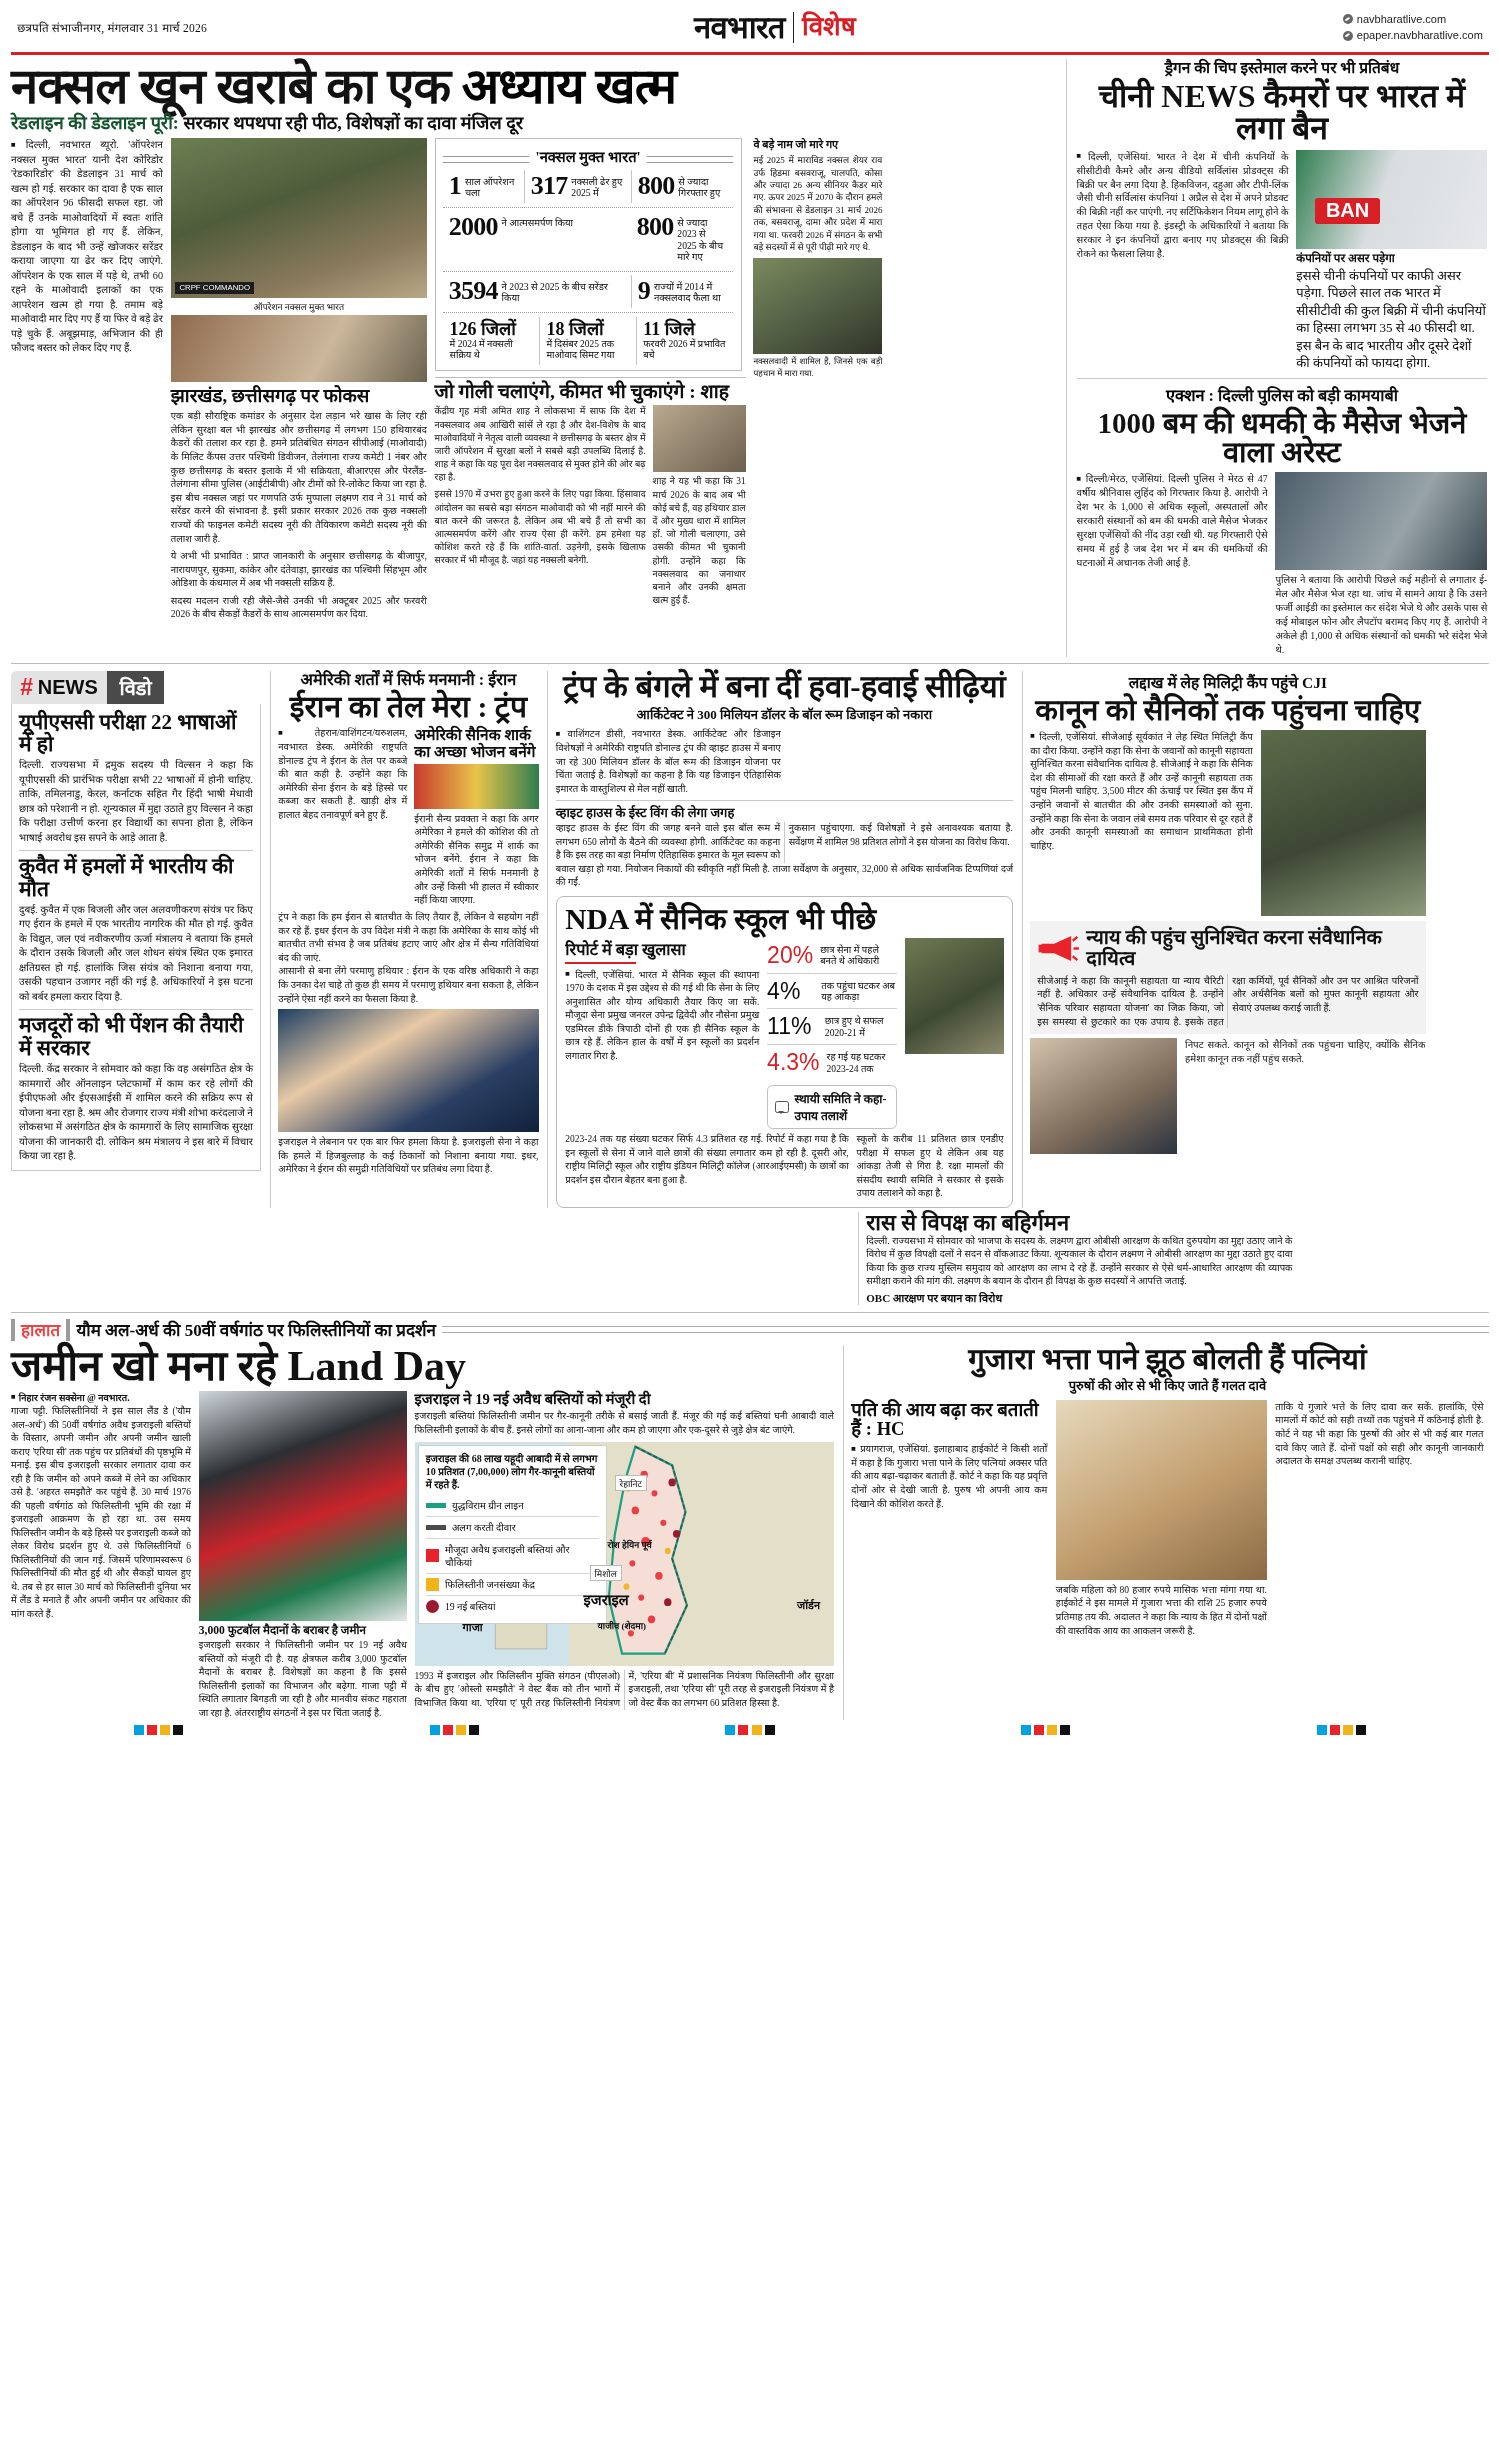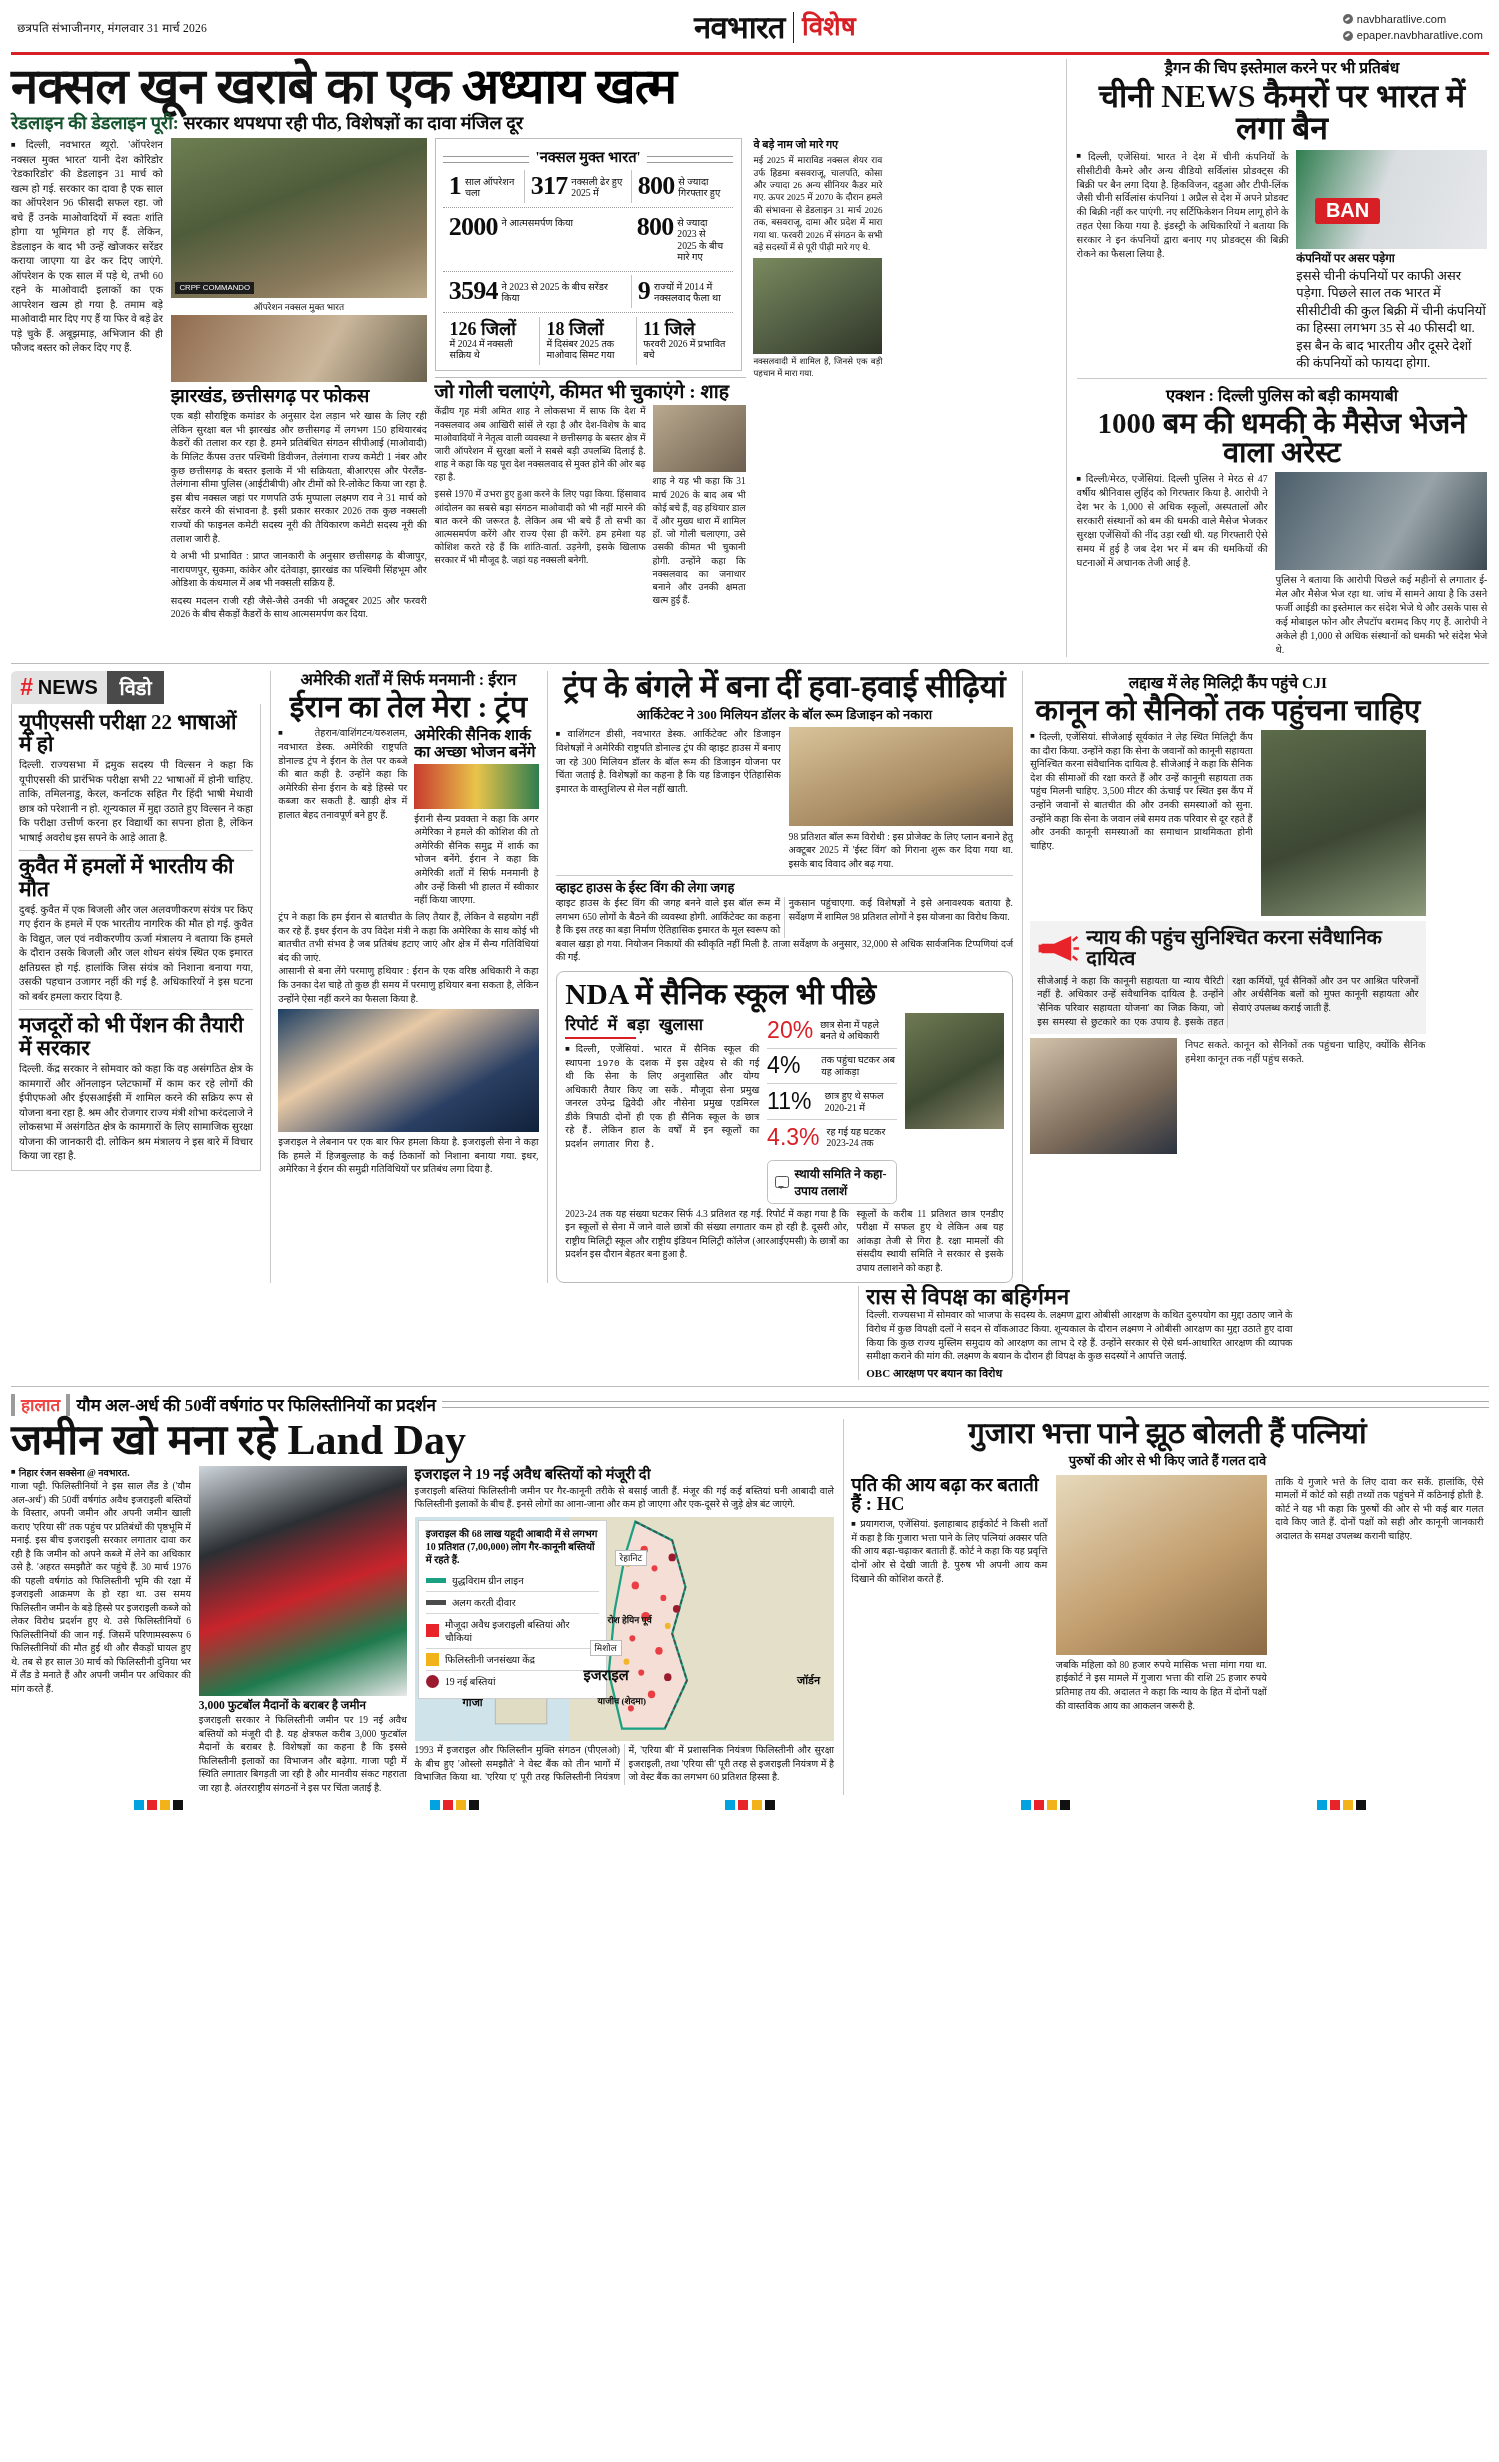--- a/index.html
+++ b/index.html
@@ -333,34 +333,30 @@
       <div class="body-t" style="font-size:9.6px;">आसानी से बना लेंगे परमाणु हथियार : ईरान के एक वरिष्ठ अधिकारी ने कहा कि उनका देश चाहे तो कुछ ही समय में परमाणु हथियार बना सकता है, लेकिन उन्होंने ऐसा नहीं करने का फैसला किया है.</div>
       <div class="img-ph" style="height:123px;margin-top:3.9px;background:linear-gradient(150deg,#1d3f63 0%,#e7c9a6 35%,#2a3f63 70%,#10213a 100%);"></div>
       <div class="body-t" style="font-size:9.6px;margin-top:3.1px;">इजराइल ने लेबनान पर एक बार फिर हमला किया है. इजराइली सेना ने कहा कि हमले में हिजबुल्लाह के कई ठिकानों को निशाना बनाया गया. इधर, अमेरिका ने ईरान की समुद्री गतिविधियों पर प्रतिबंध लगा दिया है.</div>
     </div>
 
     <div style="width:466px;border-left:0.8px solid #c9c9c9;padding-left:7.8px;">
       <div class="hl" style="font-size:31px;text-align:center;">ट्रंप के बंगले में बना दीं हवा-हवाई सीढ़ियां</div>
       <div style="font-size:13px;font-weight:bold;text-align:center;margin:2.3px 0 4.7px 0;">आर्किटेक्ट ने 300 मिलियन डॉलर के बॉल रूम डिजाइन को नकारा</div>
       <div style="display:flex;gap:7.8px;">
         <div class="body-t sq" style="width:225px;font-size:9.6px;">वाशिंगटन डीसी, नवभारत डेस्क. आर्किटेक्ट और डिजाइन विशेषज्ञों ने अमेरिकी राष्ट्रपति डोनाल्ड ट्रंप की व्हाइट हाउस में बनाए जा रहे 300 मिलियन डॉलर के बॉल रूम की डिजाइन योजना पर चिंता जताई है. विशेषज्ञों का कहना है कि यह डिजाइन ऐतिहासिक इमारत के वास्तुशिल्प से मेल नहीं खाती.</div>
-        <div style="flex:1;">
-          <div class="img-ph" style="height:99px;background:linear-gradient(160deg,#d9c39a,#a98c63 60%,#6c5a44);"></div>
-          <div class="body-t" style="font-size:9.6px;margin-top:3.1px;">98 प्रतिशत बॉल रूम विरोधी : इस प्रोजेक्ट के लिए प्लान बनाने हेतु अक्टूबर 2025 में 'ईस्ट विंग' को गिराना शुरू कर दिया गया था. इसके बाद विवाद और बढ़ गया.</div>
-        </div>
       </div>
       <div class="hrule"></div>
       <div class="capb" style="font-size:13px;">व्हाइट हाउस के ईस्ट विंग की लेगा जगह</div>
       <div class="body-t cols2" style="font-size:9.5px;">व्हाइट हाउस के ईस्ट विंग की जगह बनने वाले इस बॉल रूम में लगभग 650 लोगों के बैठने की व्यवस्था होगी. आर्किटेक्ट का कहना है कि इस तरह का बड़ा निर्माण ऐतिहासिक इमारत के मूल स्वरूप को नुकसान पहुंचाएगा. कई विशेषज्ञों ने इसे अनावश्यक बताया है. सर्वेक्षण में शामिल 98 प्रतिशत लोगों ने इस योजना का विरोध किया.</div>
       <div class="body-t" style="font-size:9.5px;">बवाल खड़ा हो गया. नियोजन निकायों की स्वीकृति नहीं मिली है. ताजा सर्वेक्षण के अनुसार, 32,000 से अधिक सार्वजनिक टिप्पणियां दर्ज की गईं.</div>
 
       <div class="nda-box">
         <div class="nda-hl">NDA में सैनिक स्कूल भी पीछे</div>
         <div style="display:flex;gap:7.8px;">
-          <div style="width:194px;font-family:Liberation Mono, monospace;">
+          <div style="width:194px;">
             <div style="font-size:16.3px;font-weight:bold;">रिपोर्ट में बड़ा खुलासा</div>
             <div style="height:2.3px;width:71px;background:#d81f26;margin:2.3px 0 3.9px 0;"></div>
             <div class="body-t sq" style="font-size:9.5px;">दिल्ली, एजेंसियां. भारत में सैनिक स्कूल की स्थापना 1970 के दशक में इस उद्देश्य से की गई थी कि सेना के लिए अनुशासित और योग्य अधिकारी तैयार किए जा सकें. मौजूदा सेना प्रमुख जनरल उपेन्द्र द्विवेदी और नौसेना प्रमुख एडमिरल डीके त्रिपाठी दोनों ही एक ही सैनिक स्कूल के छात्र रहे हैं. लेकिन हाल के वर्षों में इन स्कूलों का प्रदर्शन लगातार गिरा है.</div>
           </div>
           <div style="width:130px;flex:none;">
             <div class="pct-row">
               <div class="pct-n" style="color:#d81f26">20%</div>
               <div class="pct-t">छात्र सेना में पहले बनते थे अधिकारी</div>
             </div>
             <div class="pct-row">

